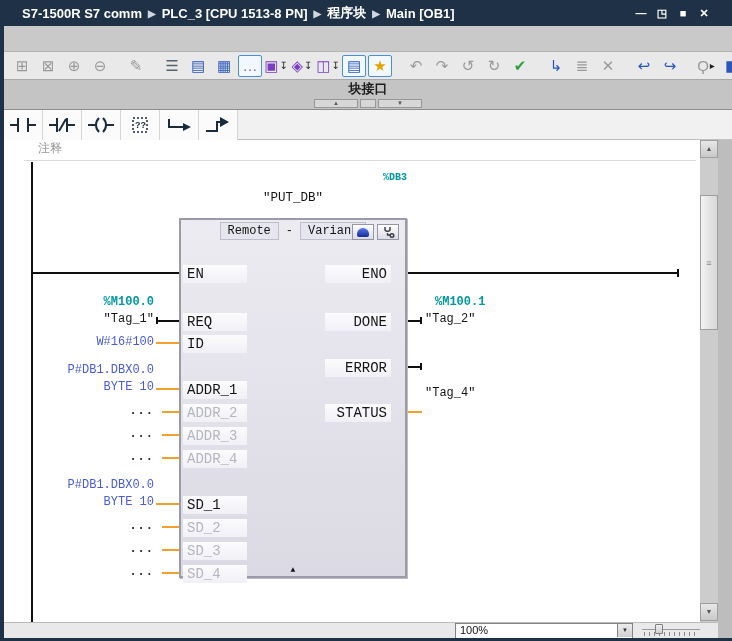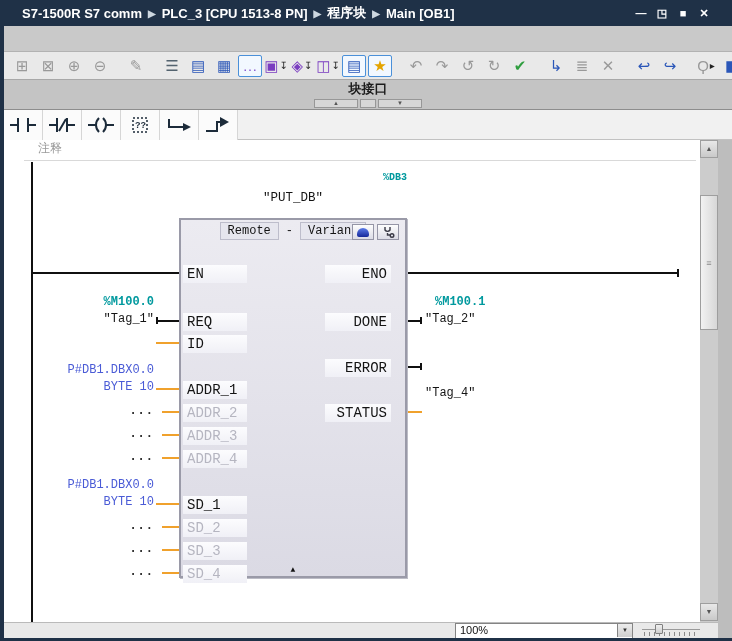--- a/index.html
+++ b/index.html
@@ -323,20 +323,21 @@
       <div class="pin r" style="top:139px;">ERROR</div>
       <div class="pin r" style="top:184px;">STATUS</div>
 
       <div class="collapse">▲</div>
     </div>
 
     <div class="lop" style="top:154px;">
       <div class="addr">%M100.0</div>
       <div class="tag">"Tag_1"</div>
     </div>
+    <div class="lop const" style="top:194px;">W#16#100</div>
     <div class="lop" style="top:222px;">
       <div class="const">P#DB1.DBX0.0</div>
       <div class="const">BYTE 10</div>
     </div>
     <div class="lop dots" style="top:263px;">...</div>
     <div class="lop dots" style="top:286px;">...</div>
     <div class="lop dots" style="top:309px;">...</div>
     <div class="lop" style="top:337px;">
       <div class="const">P#DB1.DBX0.0</div>
       <div class="const">BYTE 10</div>

